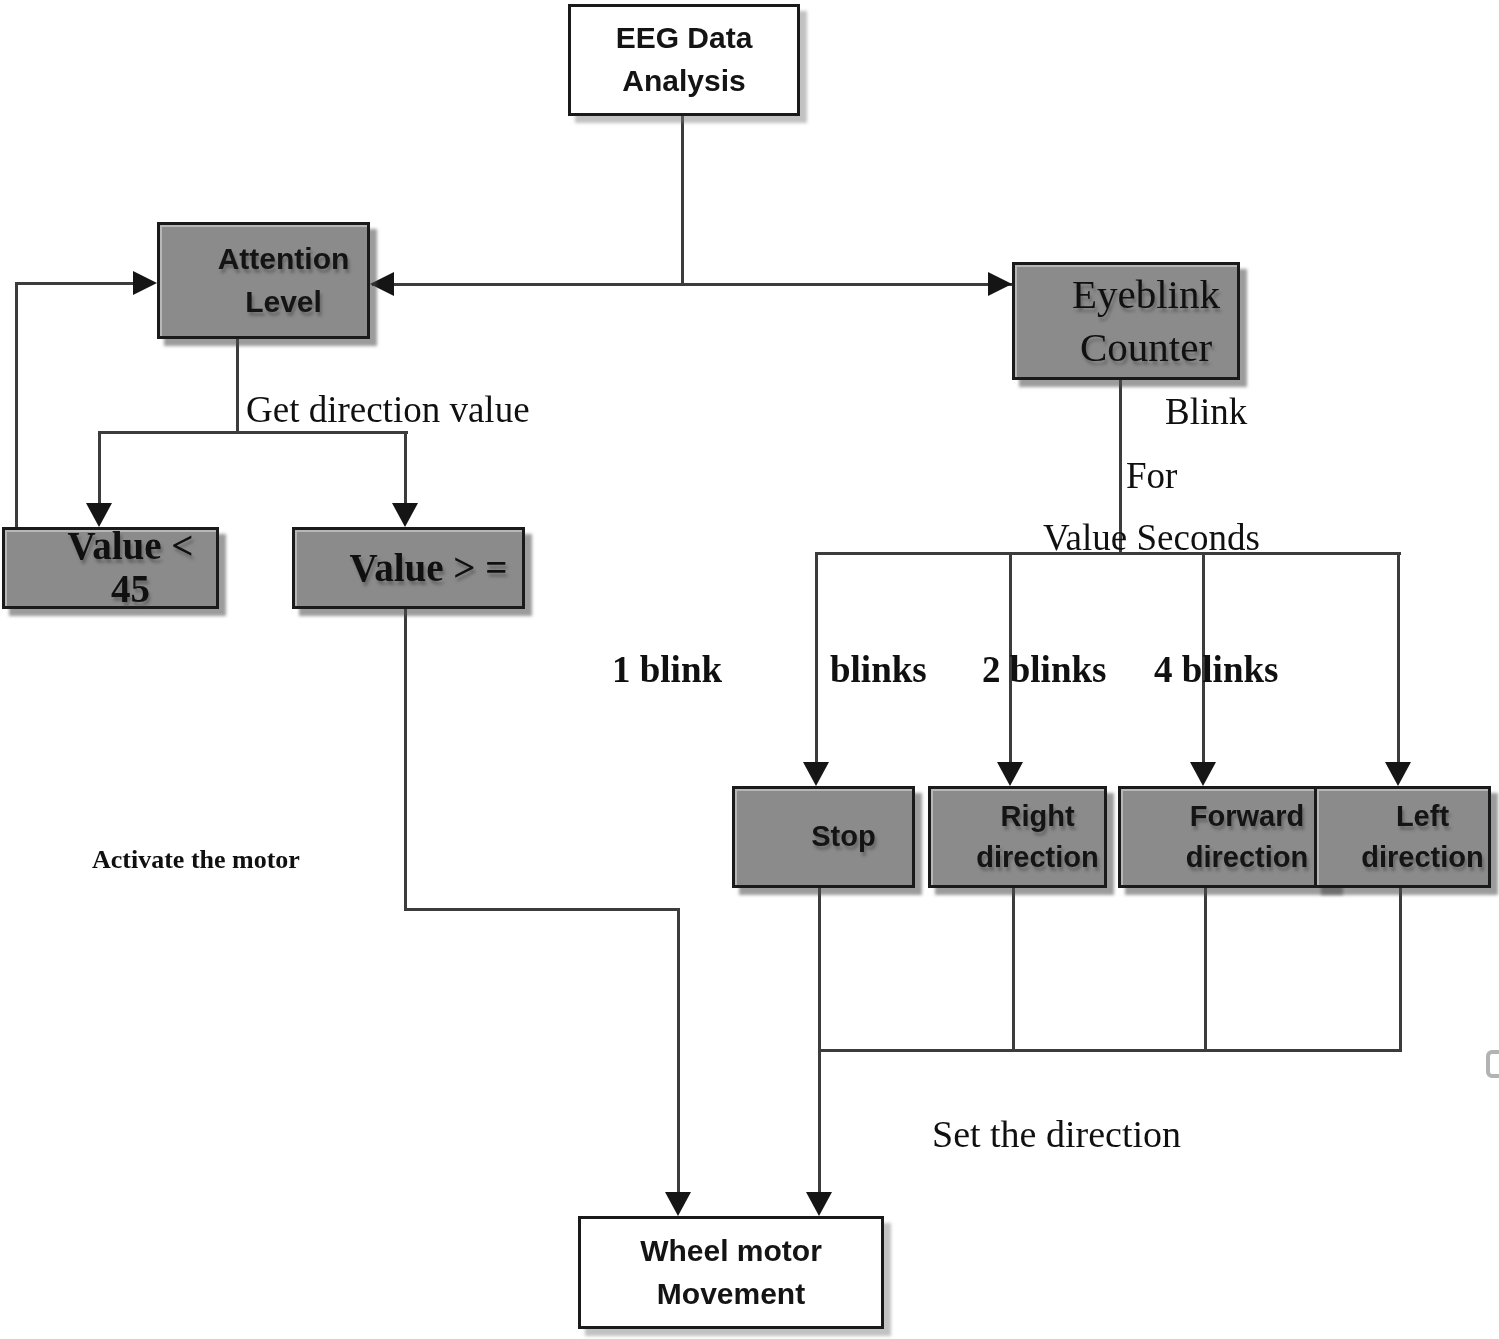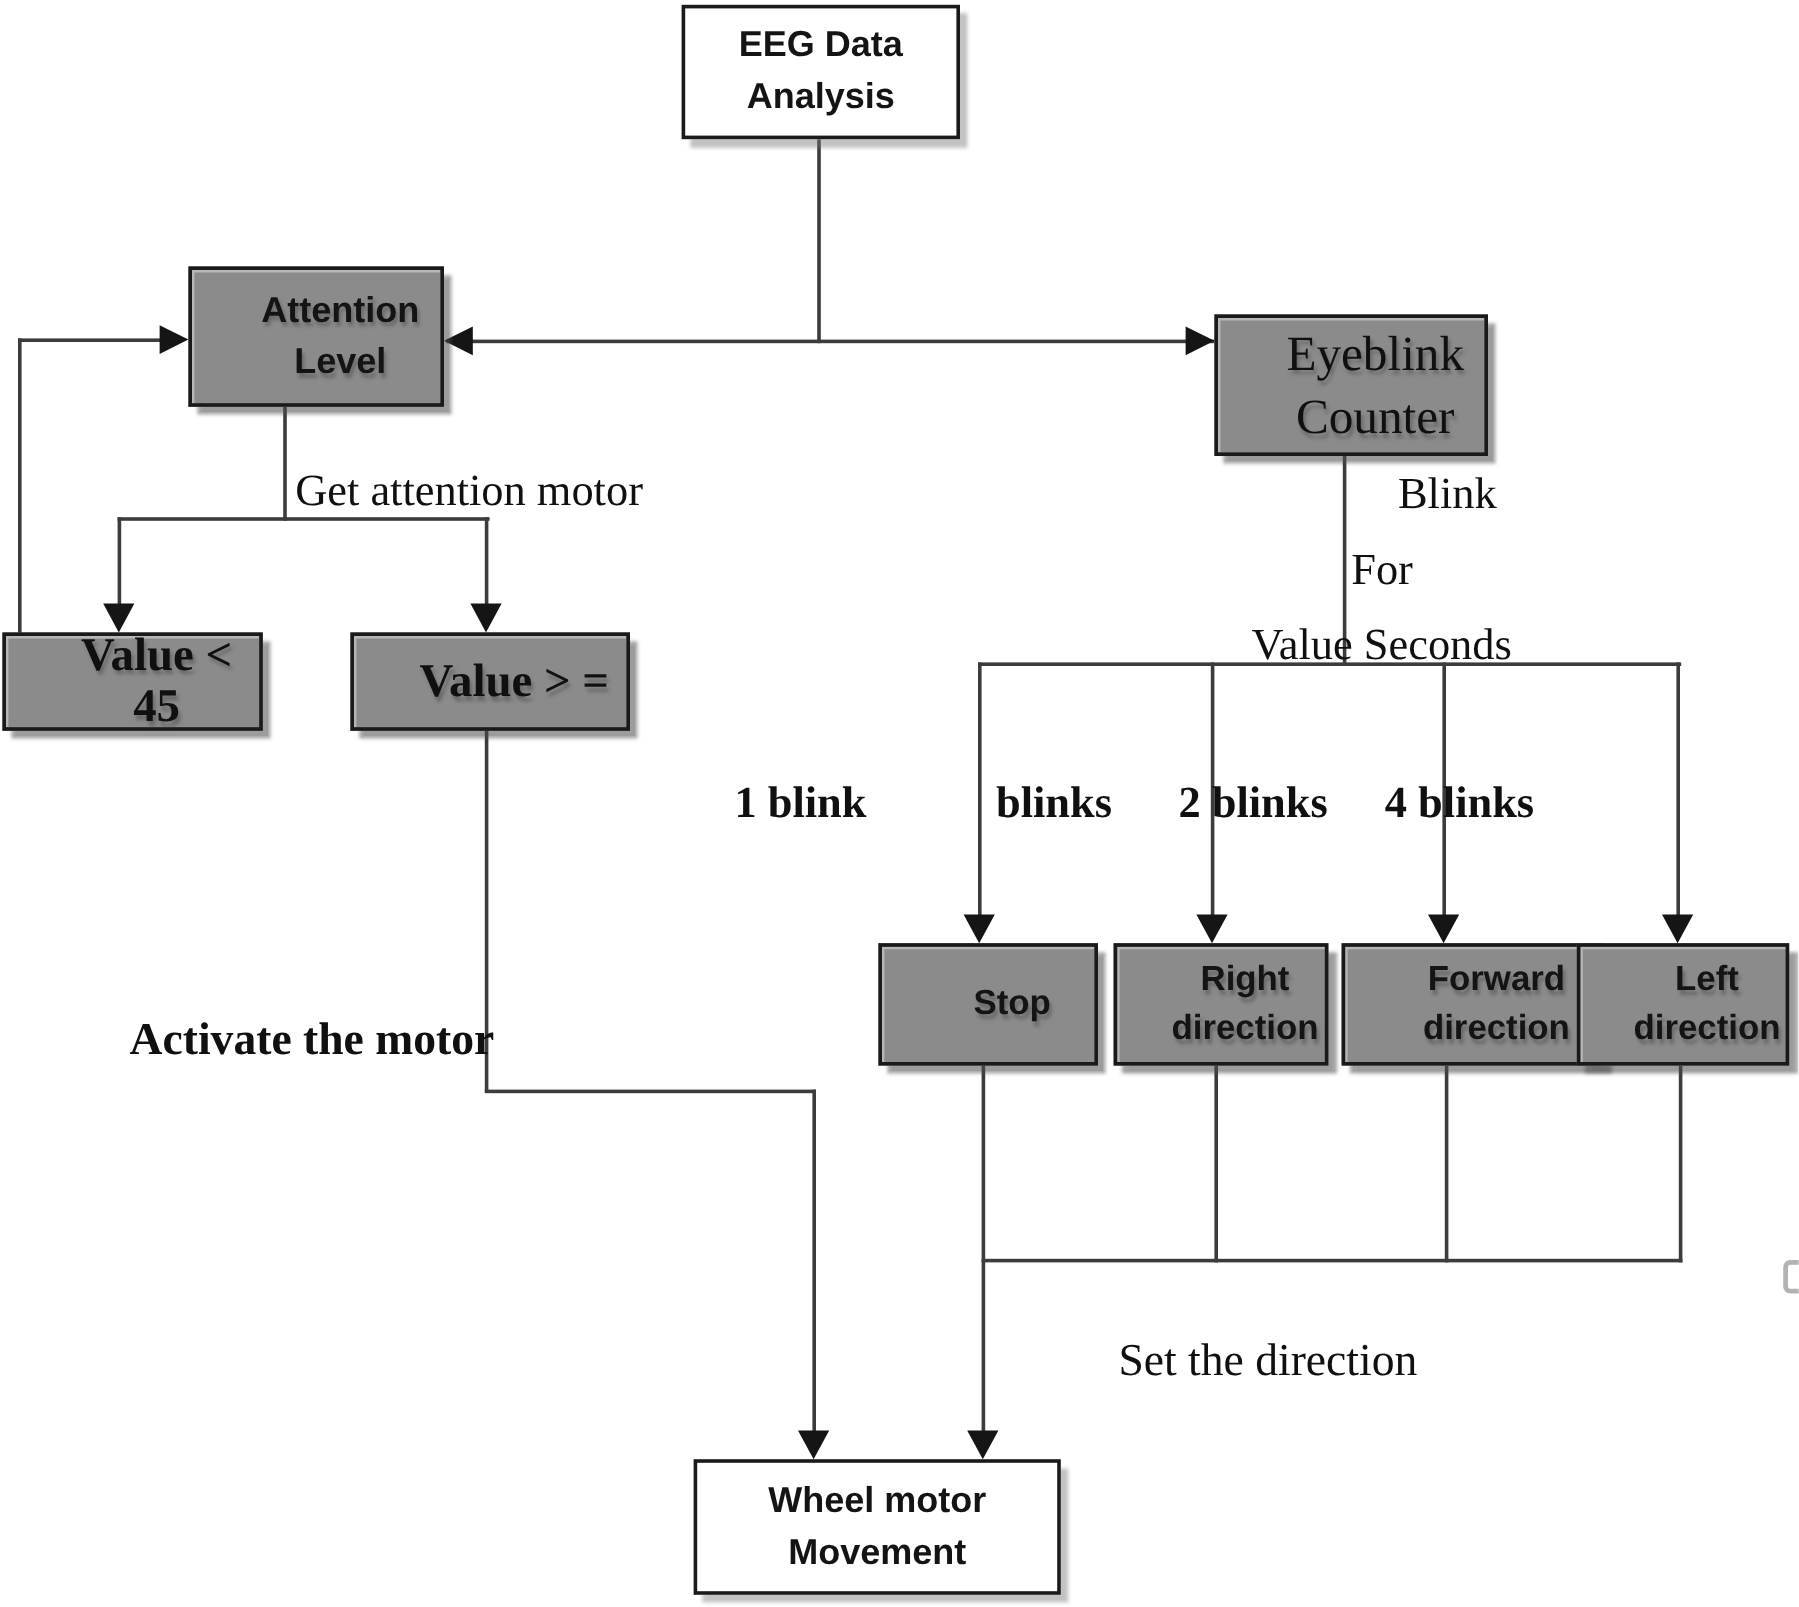--- a/index.html
+++ b/index.html
@@ -123,26 +123,26 @@
   <div class="box gray sanstext" style="left:1314px;top:786px;width:177px;height:102px">
     <span>Left</span>
     <span>direction</span>
   </div>
 
   <div class="box white sanstext" style="left:578px;top:1216px;width:306px;height:113px;font-size:30px">
     <span>Wheel motor</span>
     <span>Movement</span>
   </div>
 
-  <div class="elabel" style="left:246px;top:390px">Get attention motor</div>
+  <div class="elabel" style="left:246px;top:390px">Get direction value</div>
   <div class="elabel" style="left:1165px;top:392px">Blink</div>
   <div class="elabel" style="left:1126px;top:456px">For</div>
   <div class="elabel" style="left:1043px;top:518px">Value Seconds</div>
   <div class="elabel b" style="left:612px;top:650px">1 blink</div>
   <div class="elabel b" style="left:830px;top:650px">blinks</div>
   <div class="elabel b" style="left:982px;top:650px">2 blinks</div>
   <div class="elabel b" style="left:1154px;top:650px">4 blinks</div>
-  <div class="elabel b" style="left:108px;top:846px;font-size:38px">Activate the motor</div>
+  <div class="elabel b" style="left:92px;top:846px;font-size:26px">Activate the motor</div>
   <div class="elabel" style="left:932px;top:1114px;font-size:38px">Set the direction</div>
 
   <div class="artifact" style="left:1486px;top:1050px;width:26px;height:28px"></div>
 
 </div>
 
 </body></html>

